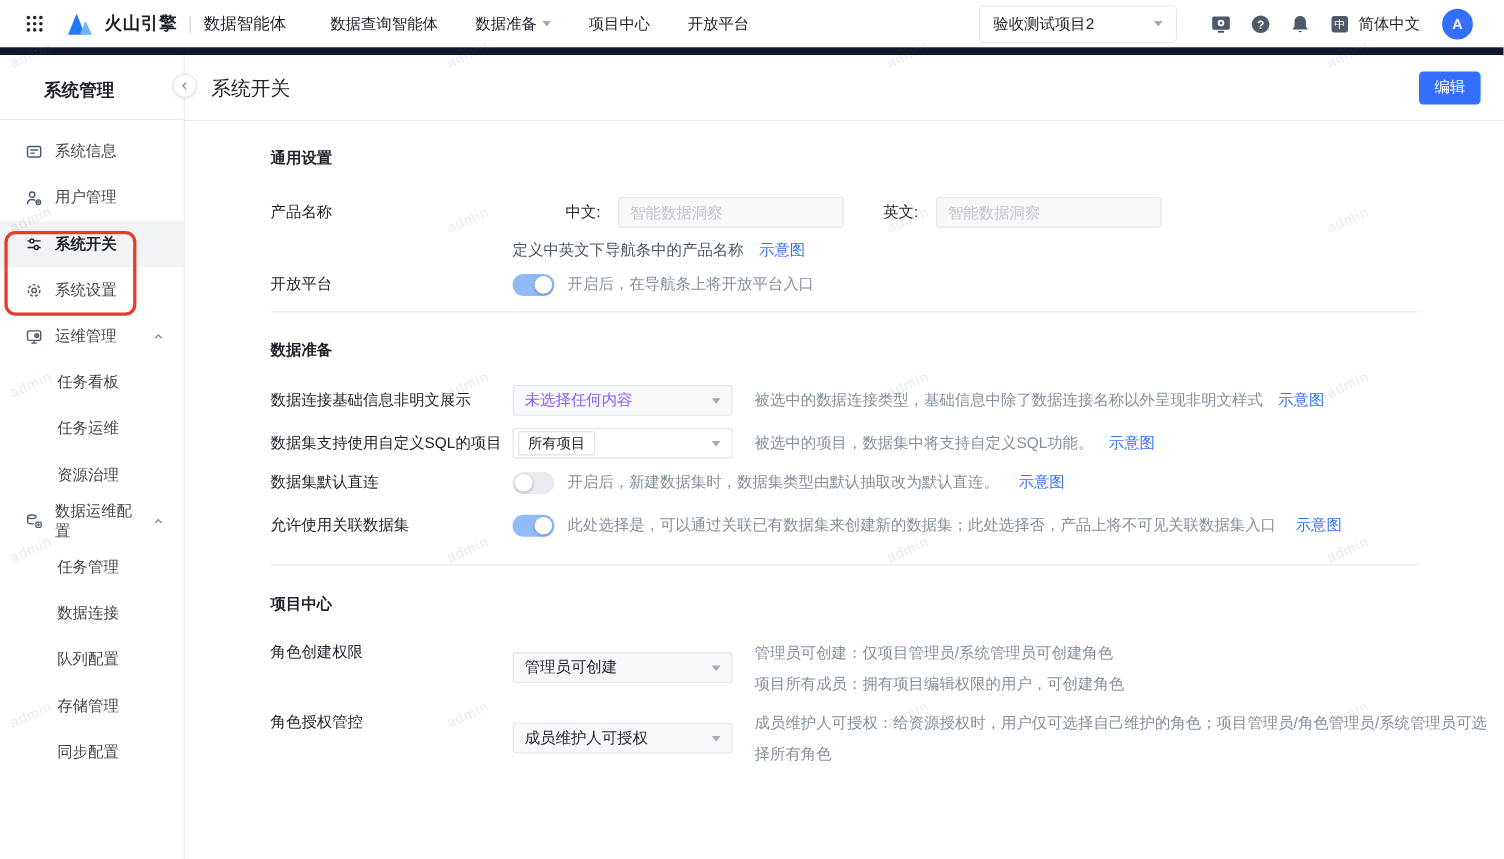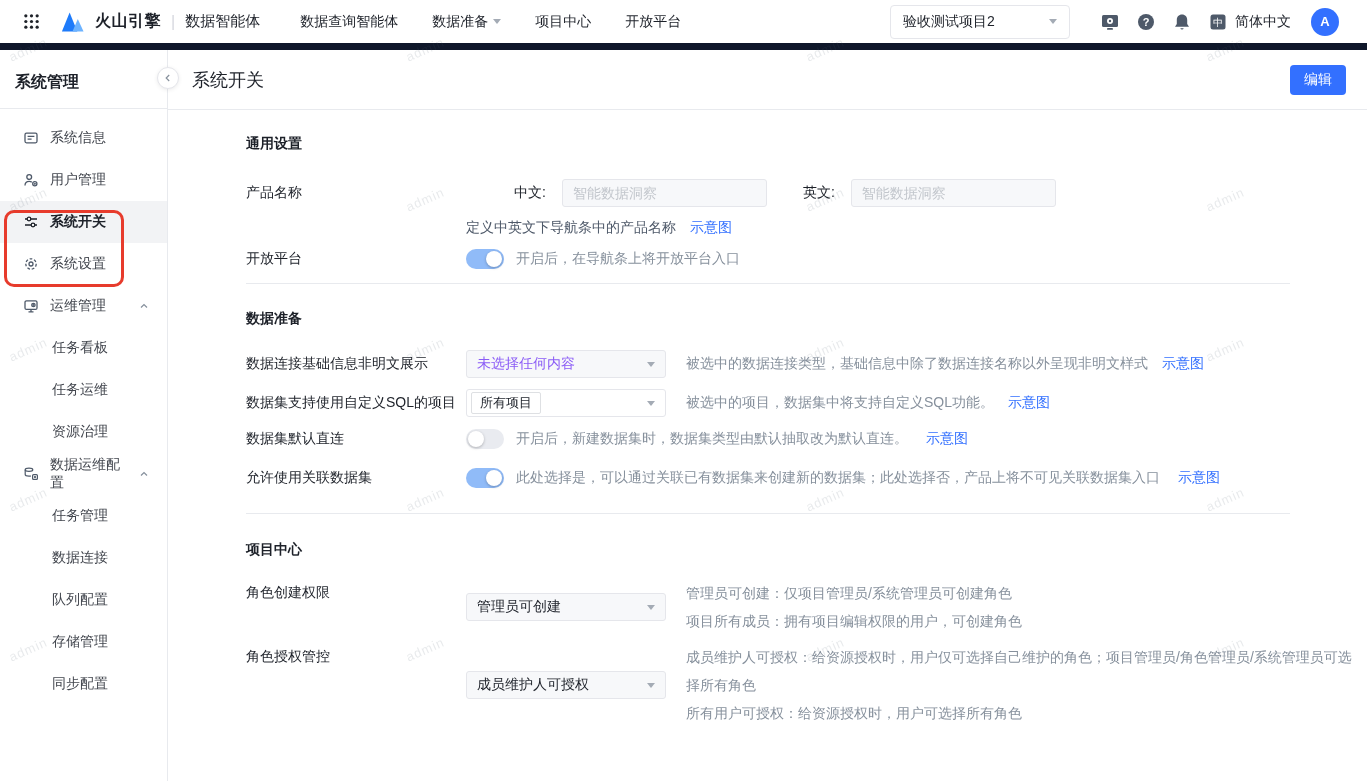--- a/index.html
+++ b/index.html
@@ -27,21 +27,21 @@
                     display:flex; align-items:center; justify-content:space-between;
                     padding:0 12px; margin-right:14px; cursor:pointer; background:#fff; }
   .icon-btn { width:20px; height:20px; display:flex; align-items:center; justify-content:center; cursor:pointer; }
   .lang { display:flex; align-items:center; gap:7px; cursor:pointer; }
   .avatar { width:28px; height:28px; border-radius:50%; background:#3370ff; color:#fff;
             display:flex; align-items:center; justify-content:center; font-size:13px; font-weight:700;
             margin-left:4px; cursor:pointer; }
   
   .app { display:flex; height:731px; position:relative; }
   .sidebar { width:168px; flex-shrink:0; border-right:1px solid #e8eaee; background:#fff; position:relative; }
-  .sidebar-title { font-size:16px; font-weight:600; padding:22px 0 15px 15px; border-bottom:1px solid #e8eaee; }
+  .sidebar-title { font-size:16px; font-weight:600; padding:22px 0 15px 40px; border-bottom:1px solid #e8eaee; }
   .menu { padding-top:8px; }
   .menu-item { height:42px; display:flex; align-items:center; padding-left:23px; gap:11px;
                color:#42464e; cursor:pointer; }
   .menu-item.active { background:#f2f3f5; color:#1d2129; font-weight:700; }
   .menu-item .chev { margin-left:auto; margin-right:18px; display:flex; }
   .menu-item.sub { padding-left:52px; }
   .mi-icon { display:flex; width:16px; justify-content:center; }
   .collapse-btn { position:absolute; left:157px; top:17px; width:22px; height:22px; border-radius:50%;
                   background:#fff; border:1px solid #e5e6eb; box-shadow:0 1px 4px rgba(0,0,0,.08);
                   display:flex; align-items:center; justify-content:center; z-index:30; cursor:pointer; }
@@ -398,21 +398,20 @@
 
       <div class="pc-row" style="margin-top:8px;">
         <span class="row-label">角色授权管控</span>
         <div class="pc-body">
           <div class="sel">
             <span>成员维护人可授权</span>
             <span class="caret"></span>
           </div>
           <div class="pc-desc">
             <div>成员维护人可授权：给资源授权时，用户仅可选择自己维护的角色；项目管理员/角色管理员/系统管理员可选择所有角色</div>
-            <div>所有用户可授权：给资源授权时，用户可选择所有角色</div>
           </div>
         </div>
       </div>
 
     </div>
   </div>
 </div>
 
 <div id="watermarks">
     <span class="wm" style="left: 8px; top: 42px;">admin</span>

